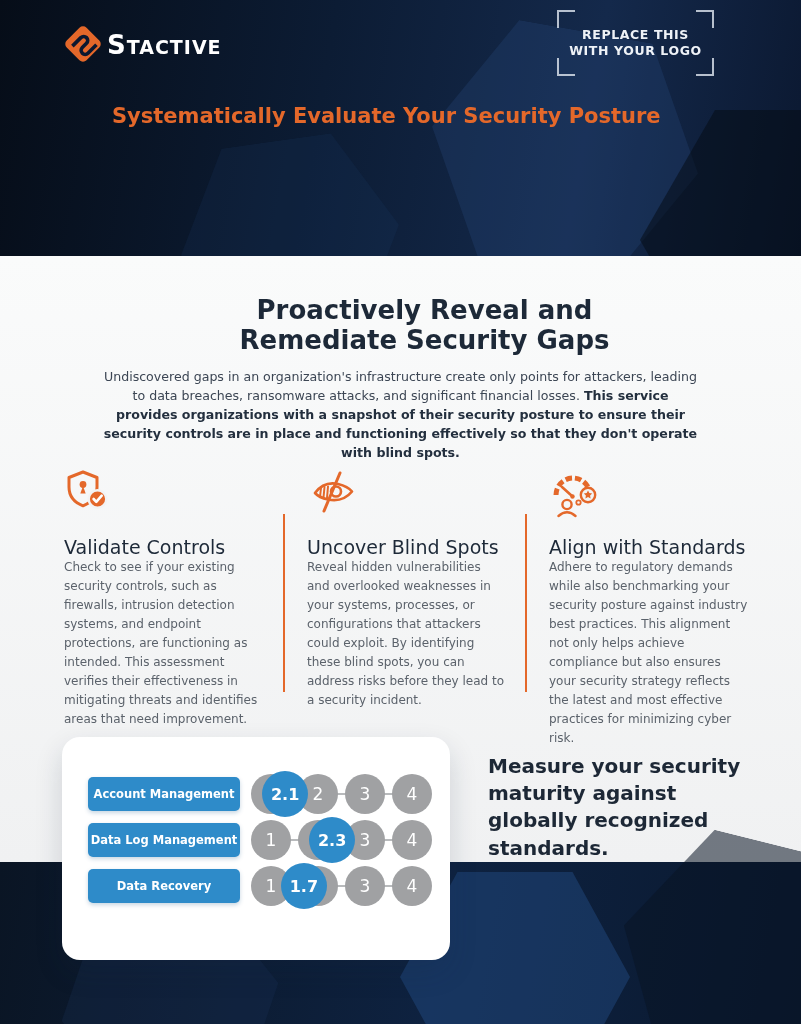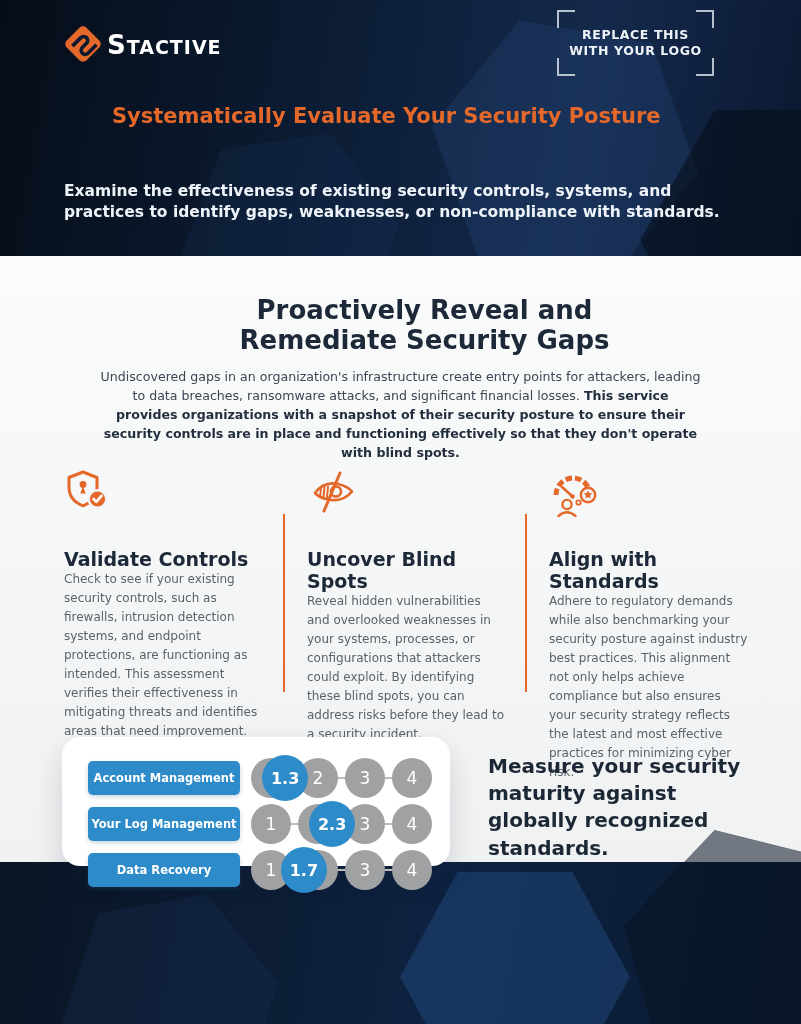--- a/index.html
+++ b/index.html
@@ -36,28 +36,28 @@
              background:linear-gradient(#fafbfb,#f0f1f2); }
   .intro-heading { position:absolute; left:0; top:40px; width:801px; text-align:center;
                    color:#1d2938; font-weight:700; font-size:26px; line-height:1.14;padding-left:48px; }
   .intro-body { position:absolute; left:100px; top:112px; width:601px; text-align:center;
                 color:#3c4654; font-size:12.6px; line-height:1.5; }
   .intro-body b { color:#232f3e; }
 
   .feature-col { position:absolute; top:212px; width:200px; }
   .col-1 { left:64px; } .col-2 { left:307px; } .col-3 { left:549px; }
   .feature-icon { height:50px; }
-  .feature-title { margin-top:30px; color:#1d2938; font-weight:700; font-size:19px; }
+  .feature-title { margin-top:18px; color:#1d2938; font-weight:400; font-size:19px; }
   .feature-body { color:#5b626b; font-size:12px; line-height:1.58; }
   .divider { position:absolute; top:258px; width:2px; height:178px; background:#E4682A; }
   .div-1 { left:283px; } .div-2 { left:525px; }
 
   
-  .card { position:absolute; left:62px; top:737px; width:388px; height:129px; background:#ffffff;
-          border-radius:18px; box-shadow:0 12px 28px rgba(20,35,60,0.16); z-index:3; padding-top:24px; }
+  .card { position:absolute; left:62px; top:737px; width:388px; height:223px; background:#ffffff;
+          border-radius:18px; box-shadow:0 12px 28px rgba(20,35,60,0.16); z-index:3; padding-top:40px; }
   .m-row { position:relative; height:34px; margin-bottom:12px; }
   .m-btn { position:absolute; left:26px; top:0; width:152px; height:34px; background:#2E8BC9; border-radius:5px;
            color:#ffffff; font-weight:700; font-size:11.5px; display:flex; align-items:center; justify-content:center;
            box-shadow:0 2px 4px rgba(30,90,140,0.25); }
   .m-track { position:absolute; left:189px; top:0; width:182px; height:34px; }
   .m-line { position:absolute; left:20px; top:16px; width:142px; height:2px; background:#b8babc; }
   .m-dot { position:absolute; top:50%; transform:translateY(-50%); width:40px; height:40px; border-radius:50%;
            background:#a0a1a3; color:#ffffff; font-size:17px; display:flex; align-items:center; justify-content:center; }
   .m-score { position:absolute; top:50%; transform:translateY(-50%); width:46px; height:46px; border-radius:50%;
              background:#2E8BC9; color:#ffffff; font-weight:700; font-size:16px;
@@ -99,30 +99,29 @@
       <span class="corner tr"></span>
       <span class="corner bl"></span>
       <span class="corner br"></span>
       <div class="lp-text">
         <div>REPLACE THIS</div>
         <div>WITH YOUR LOGO</div>
       </div>
     </div>
 
     <div class="eyebrow">Systematically Evaluate Your Security Posture</div>
-    <div class="hero-desc">Examine the effectiveness of existing security controls, systems, and practices to identify gaps, weaknesses, or non-compliance with standards.</div>
   </div>
 
   <div class="content">
     <div class="intro-heading">
       <div>Proactively Reveal and</div>
       <div>Remediate Security Gaps</div>
     </div>
     <div class="intro-body">
-      <span>Undiscovered gaps in an organization's infrastructure create entry points for attackers, leading to data breaches, ransomware attacks, and significant financial losses. </span><b>This service provides organizations with a snapshot of their security posture to ensure their security controls are in place and functioning effectively so that they don't operate with blind spots.</b>
+      <span>Undiscovered gaps in an organization's infrastructure create only points for attackers, leading to data breaches, ransomware attacks, and significant financial losses. </span><b>This service provides organizations with a snapshot of their security posture to ensure their security controls are in place and functioning effectively so that they don't operate with blind spots.</b>
     </div>
 
     <div class="feature-col col-1">
       <div class="feature-icon">
         <svg width="48" height="48" viewBox="0 0 48 48">
           <path d="M19 4 L33 9.5 V19 C33 28.5 27.5 34.5 19 37.8 C10.5 34.5 5 28.5 5 19 V9.5 Z" fill="none" stroke="#E4682A" stroke-width="3" stroke-linejoin="round"></path>
           <circle cx="19" cy="16.5" r="3.4" fill="#E4682A"></circle>
           <path d="M19 18 L16.3 25.5 H21.7 Z" fill="#E4682A"></path>
           <circle cx="33.5" cy="31" r="8.8" fill="#E4682A" stroke="#f2f3f4" stroke-width="2.4"></circle>
           <path d="M29.6 31 l2.7 2.9 5.4-6.2" fill="none" stroke="#ffffff" stroke-width="2.6" stroke-linecap="round" stroke-linejoin="round"></path>
@@ -175,25 +174,25 @@
   <div class="card">
     <div>
         <div class="m-row">
           <div class="m-btn">Account Management</div>
           <div class="m-track">
             <div class="m-line"></div>
             <div class="m-dot" style="left: 0px;">1</div>
             <div class="m-dot" style="left: 47px;">2</div>
             <div class="m-dot" style="left: 94px;">3</div>
             <div class="m-dot" style="left: 141px;">4</div>
-            <div class="m-score" style="left: 11.1px;">1.3</div>
+            <div class="m-score" style="left: 11.1px;">2.1</div>
           </div>
         </div>
         <div class="m-row">
-          <div class="m-btn">Your Log Management</div>
+          <div class="m-btn">Data Log Management</div>
           <div class="m-track">
             <div class="m-line"></div>
             <div class="m-dot" style="left: 0px;">1</div>
             <div class="m-dot" style="left: 47px;">2</div>
             <div class="m-dot" style="left: 94px;">3</div>
             <div class="m-dot" style="left: 141px;">4</div>
             <div class="m-score" style="left: 58.1px;">2.3</div>
           </div>
         </div>
         <div class="m-row">

